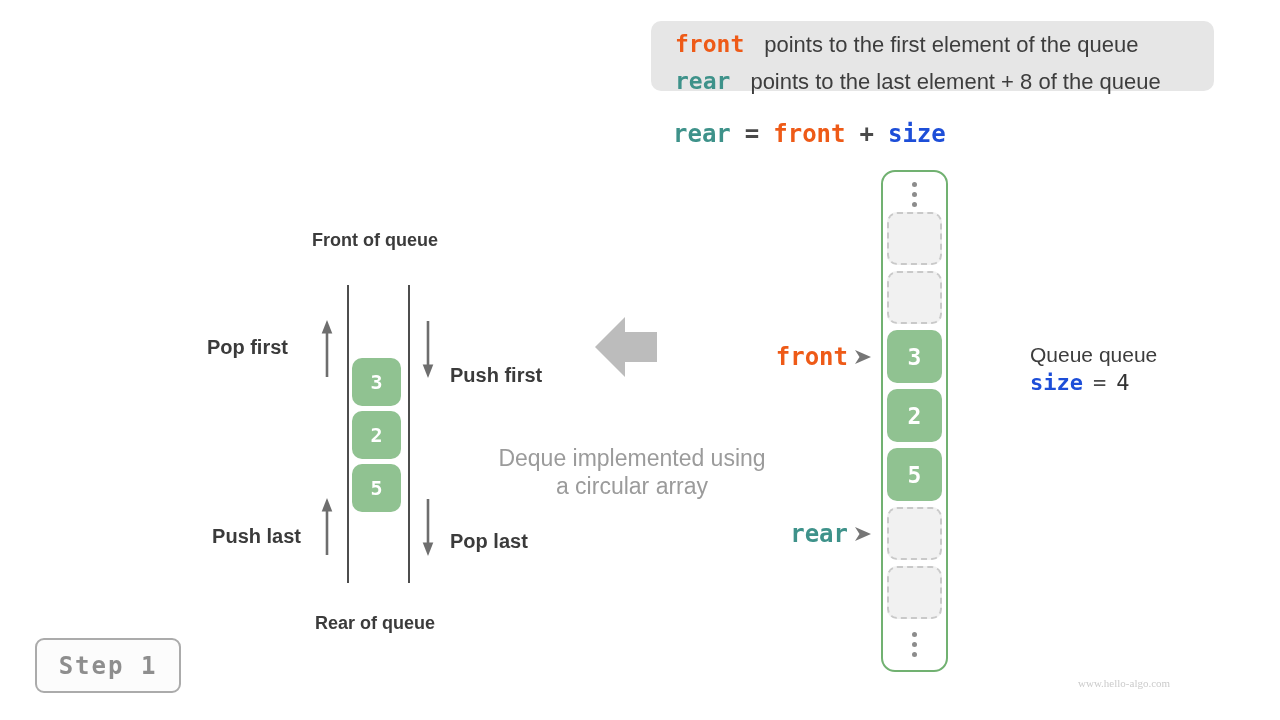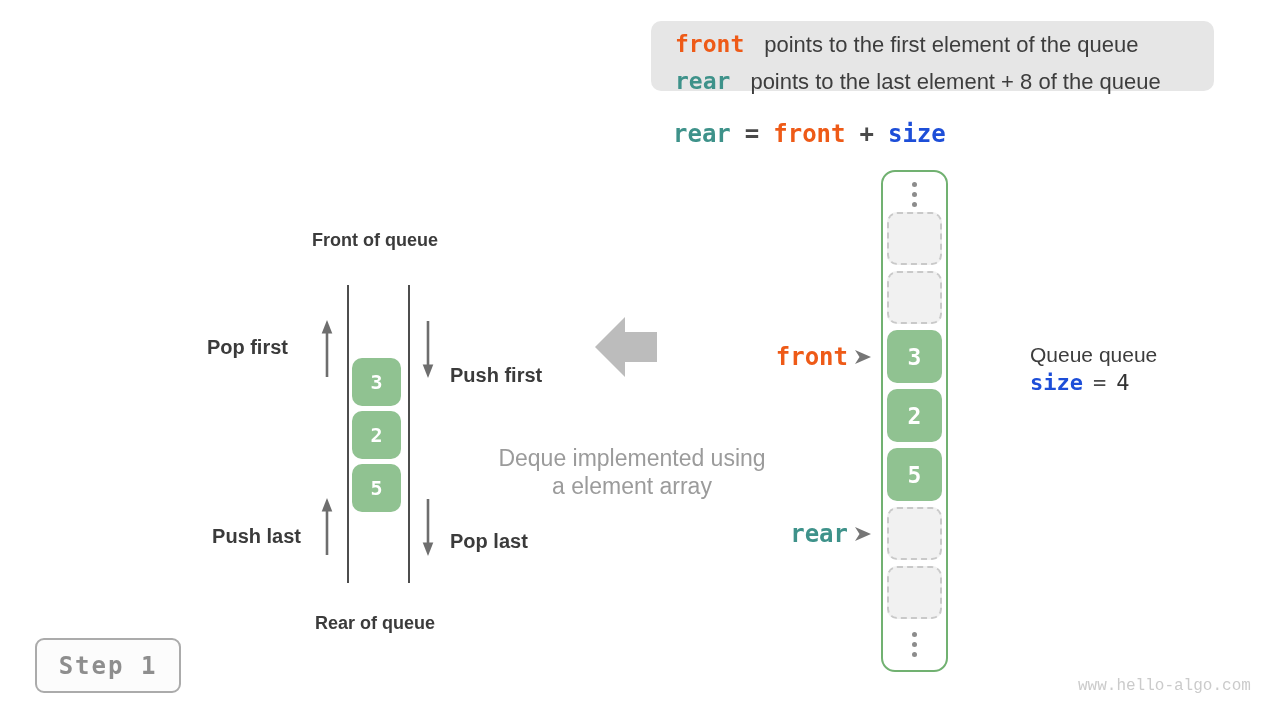--- a/index.html
+++ b/index.html
@@ -66,22 +66,22 @@
   .qsize-eq .kw { font-weight:bold; }
   .qsize-eq .op { margin:0 10px; color:#4a4a4a; }
   .qsize-eq .val { color:#333333; }
 
   
   .step-badge { position:absolute; left:35px; top:638px; width:146px; height:55px;
                 border:2px solid #ababab; border-radius:9px; background:#fcfcfc;
                 display:flex; align-items:center; justify-content:center;
                 font-family:"DejaVu Sans Mono", monospace; font-weight:bold;
                 font-size:24px; letter-spacing:2px; color:#8e8e8e; }
-  .watermark { position:absolute; left:1078px; top:677px; font-size:16px; color:#cbcbcb;
-               font-family:Liberation Mono, monospace; }
+  .watermark { position:absolute; left:1078px; top:677px; font-size:11px; color:#cbcbcb;
+               font-family:Liberation Serif, serif; }
 </style>
 </head>
 <body>
 
 <div class="page">
 
   <div class="legend">
     <div class="legend-line">
       <span class="kw mono orange">front</span><span>points to the first element of the queue</span>
     </div>
@@ -126,21 +126,21 @@
       <div class="qcell">3</div>
       <div class="qcell">2</div>
       <div class="qcell">5</div>
     </div>
 
   <svg class="block-arrow" width="62" height="60" viewBox="0 0 62 60">
     <polygon points="0,30 30,0 30,15 62,15 62,45 30,45 30,60" fill="#bcbcbc"></polygon>
   </svg>
   <div class="caption">
     <div>Deque implemented using</div>
-    <div>a element array</div>
+    <div>a circular array</div>
   </div>
 
   <div class="array-box">
     <div class="vdots vdots-top">
         <i></i>
         <i></i>
         <i></i>
       </div>
     <div class="vdots vdots-bottom">
         <i></i>

